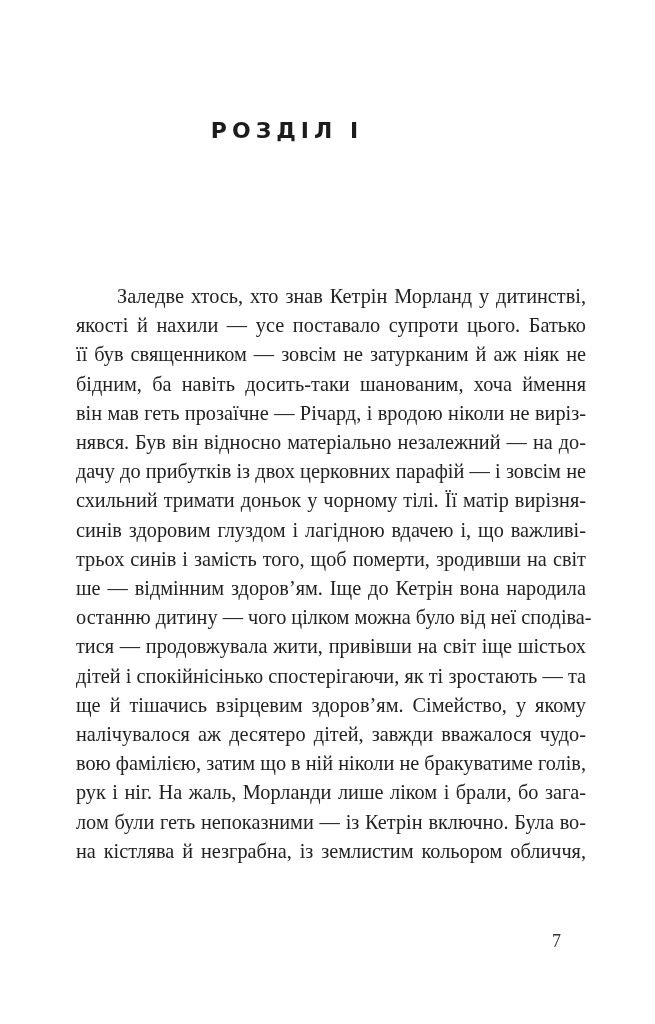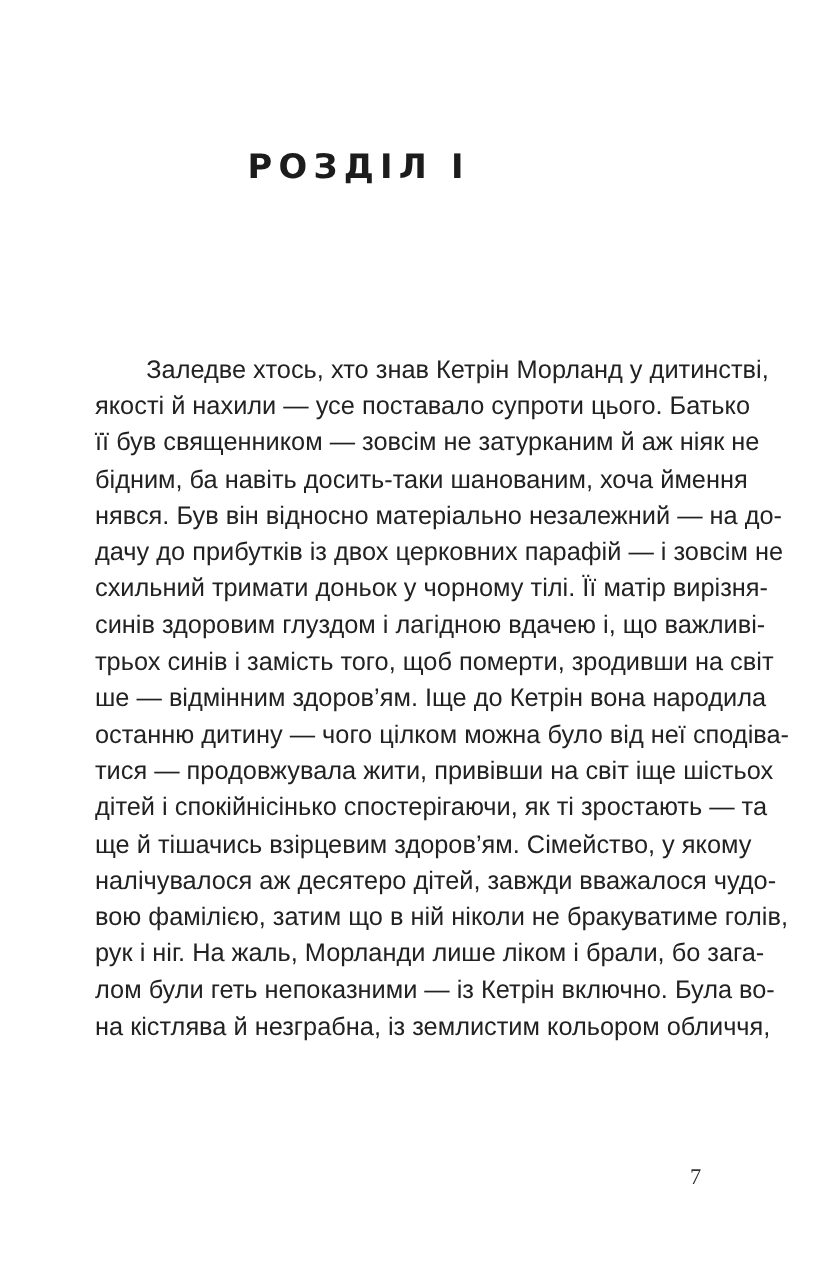--- a/index.html
+++ b/index.html
@@ -15,30 +15,30 @@
     color: #1e1e1e;
   }
   .chapter-title {
     position: absolute;
     top: 118px;
     left: 0;
     width: 574px;
     text-align: center;
     font-family: "DejaVu Sans", sans-serif;
     font-weight: bold;
-    font-size: 27px;
+    font-size: 22px;
     letter-spacing: 5px;
     color: #1c1c1c;
   }
   .body-text {
     position: absolute;
     top: 282px;
     left: 76px;
     width: 510px;
-    font-family: Liberation Sans, sans-serif;
+    font-family: Liberation Serif, serif;
     font-size: 20.3px;
     line-height: 29.2px;
     color: #222;
   }
   .line {
     display: block;
     white-space: nowrap;
     text-align: justify;
     text-align-last: justify;
   }
@@ -57,20 +57,21 @@
 </head>
 <body>
 
 <div class="chapter-title">РОЗДІЛ І</div>
 
 <div class="body-text">
   <span class="line first">Заледве хтось, хто знав Кетрін Морланд у дитинстві,</span>
   <span class="line">якості й нахили — усе поставало супроти цього. Батько</span>
   <span class="line">її був священником — зовсім не затурканим й аж ніяк не</span>
   <span class="line">бідним, ба навіть досить-таки шанованим, хоча ймення</span>
+  <span class="line">він мав геть прозаїчне — Річард, і вродою ніколи не виріз-</span>
   <span class="line">нявся. Був він відносно матеріально незалежний — на до-</span>
   <span class="line">дачу до прибутків із двох церковних парафій — і зовсім не</span>
   <span class="line">схильний тримати доньок у чорному тілі. Її матір вирізня-</span>
   <span class="line">синів здоровим глуздом і лагідною вдачею і, що важливі-</span>
   <span class="line">трьох синів і замість того, щоб померти, зродивши на світ</span>
   <span class="line">ше — відмінним здоров’ям. Іще до Кетрін вона народила</span>
   <span class="line">останню дитину — чого цілком можна було від неї сподіва-</span>
   <span class="line">тися — продовжувала жити, привівши на світ іще шістьох</span>
   <span class="line">дітей і спокійнісінько спостерігаючи, як ті зростають — та</span>
   <span class="line">ще й тішачись взірцевим здоров’ям. Сімейство, у якому</span>

